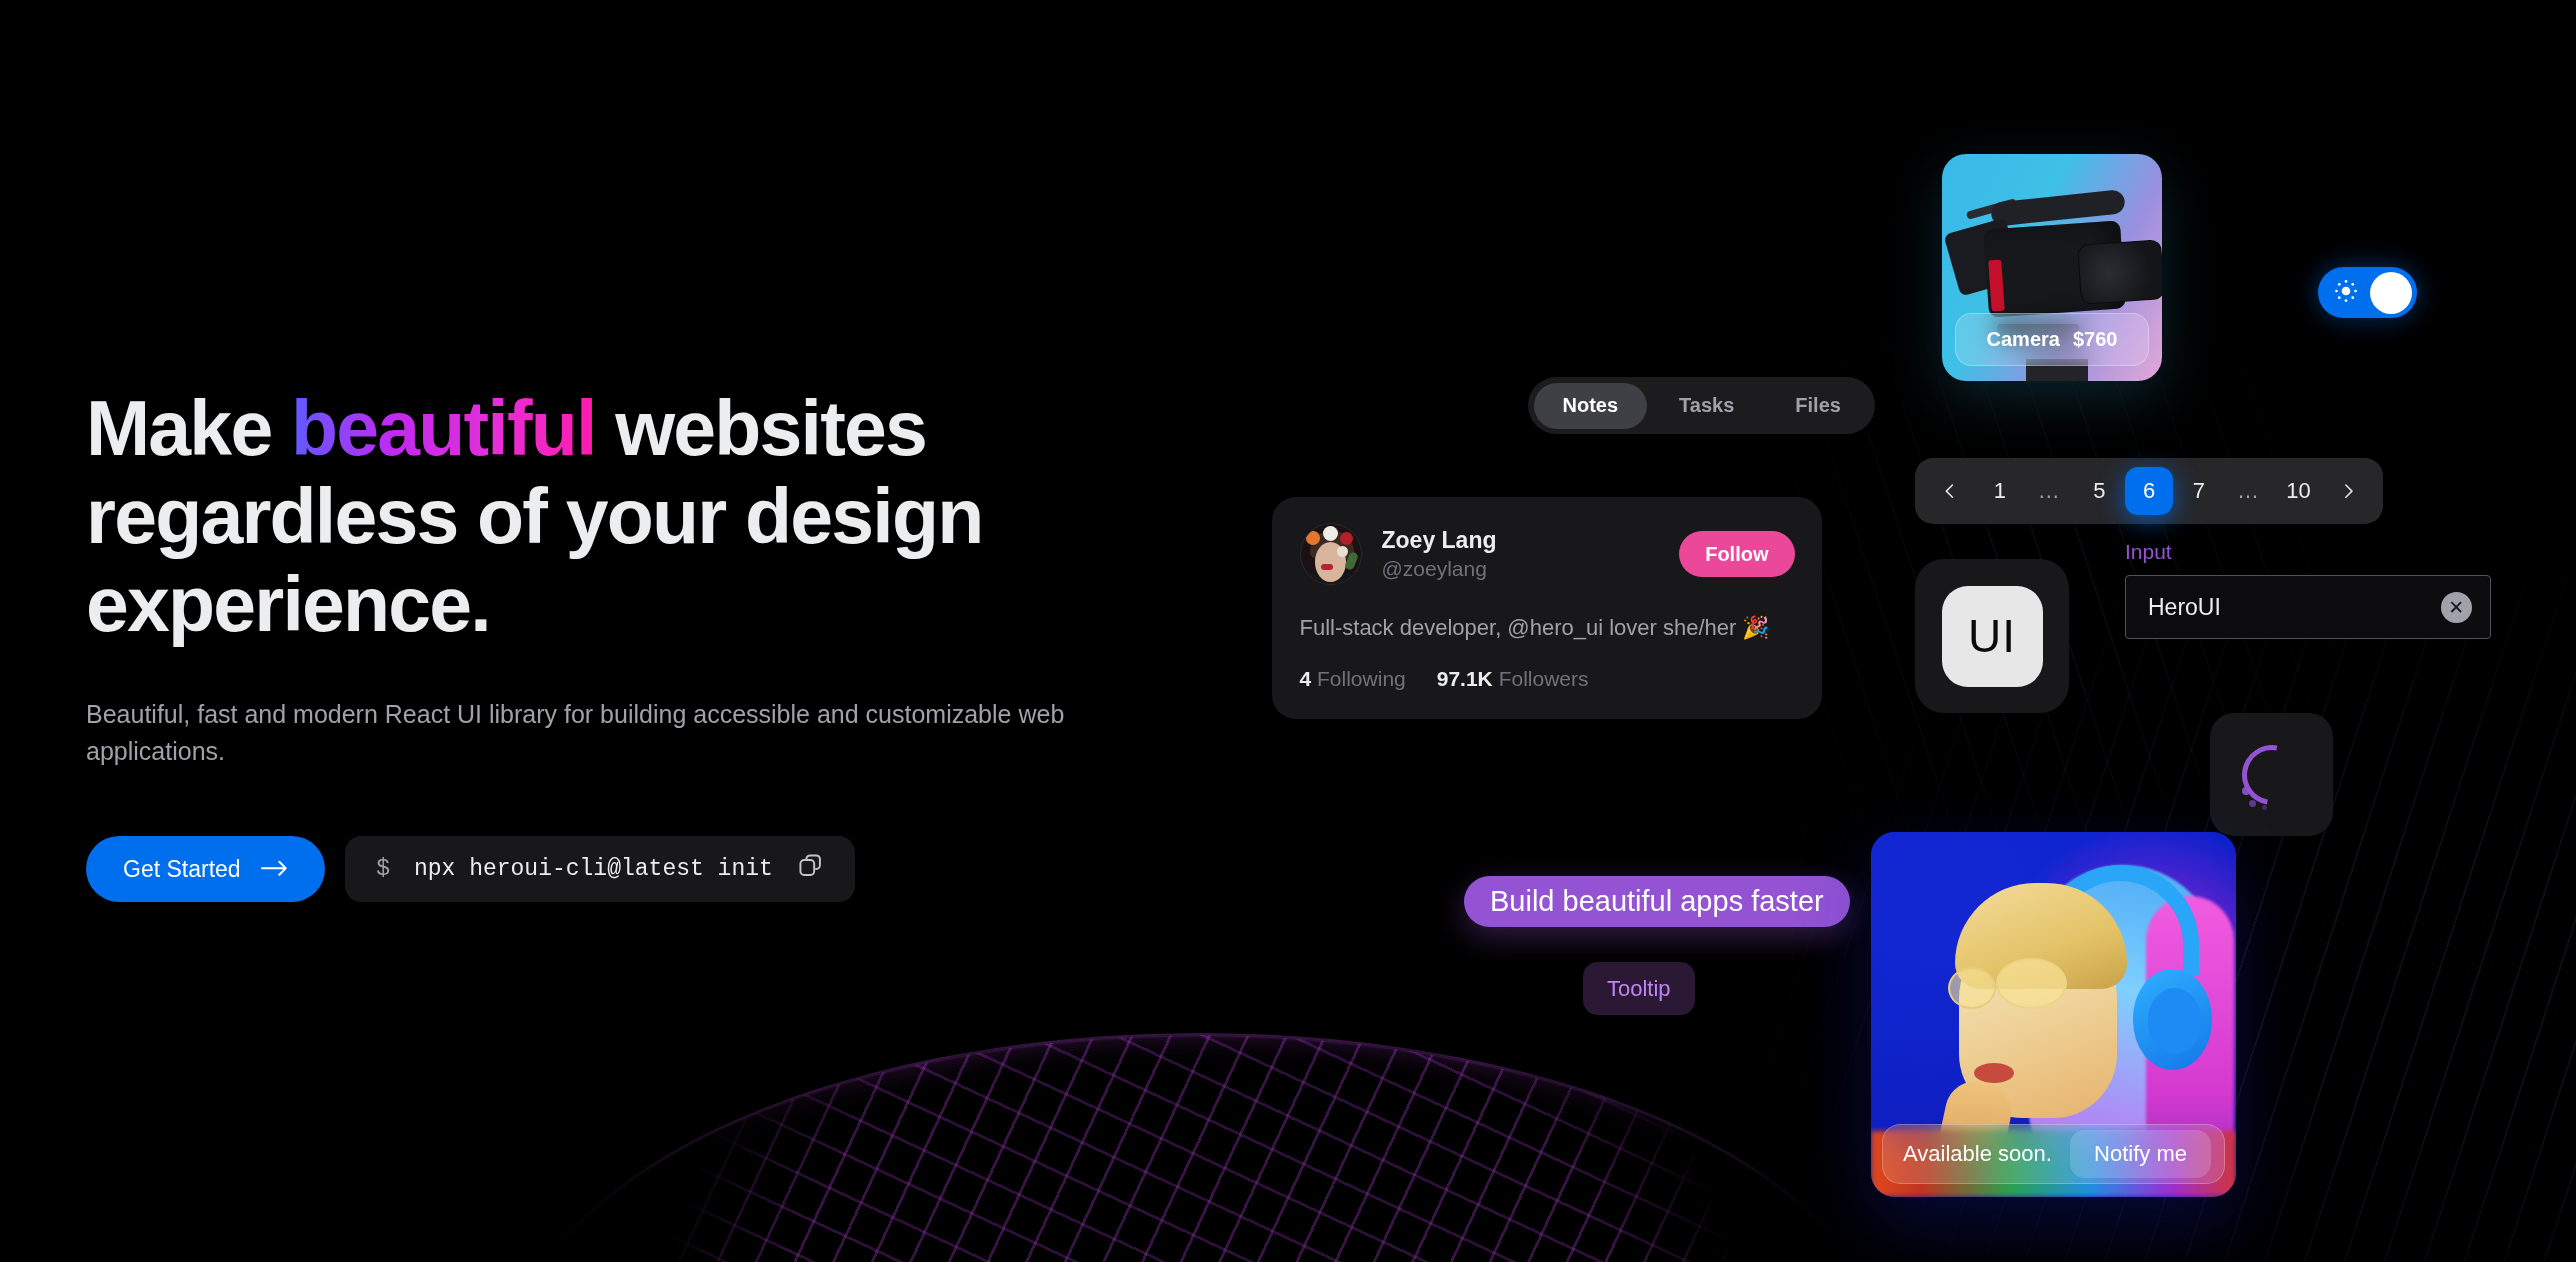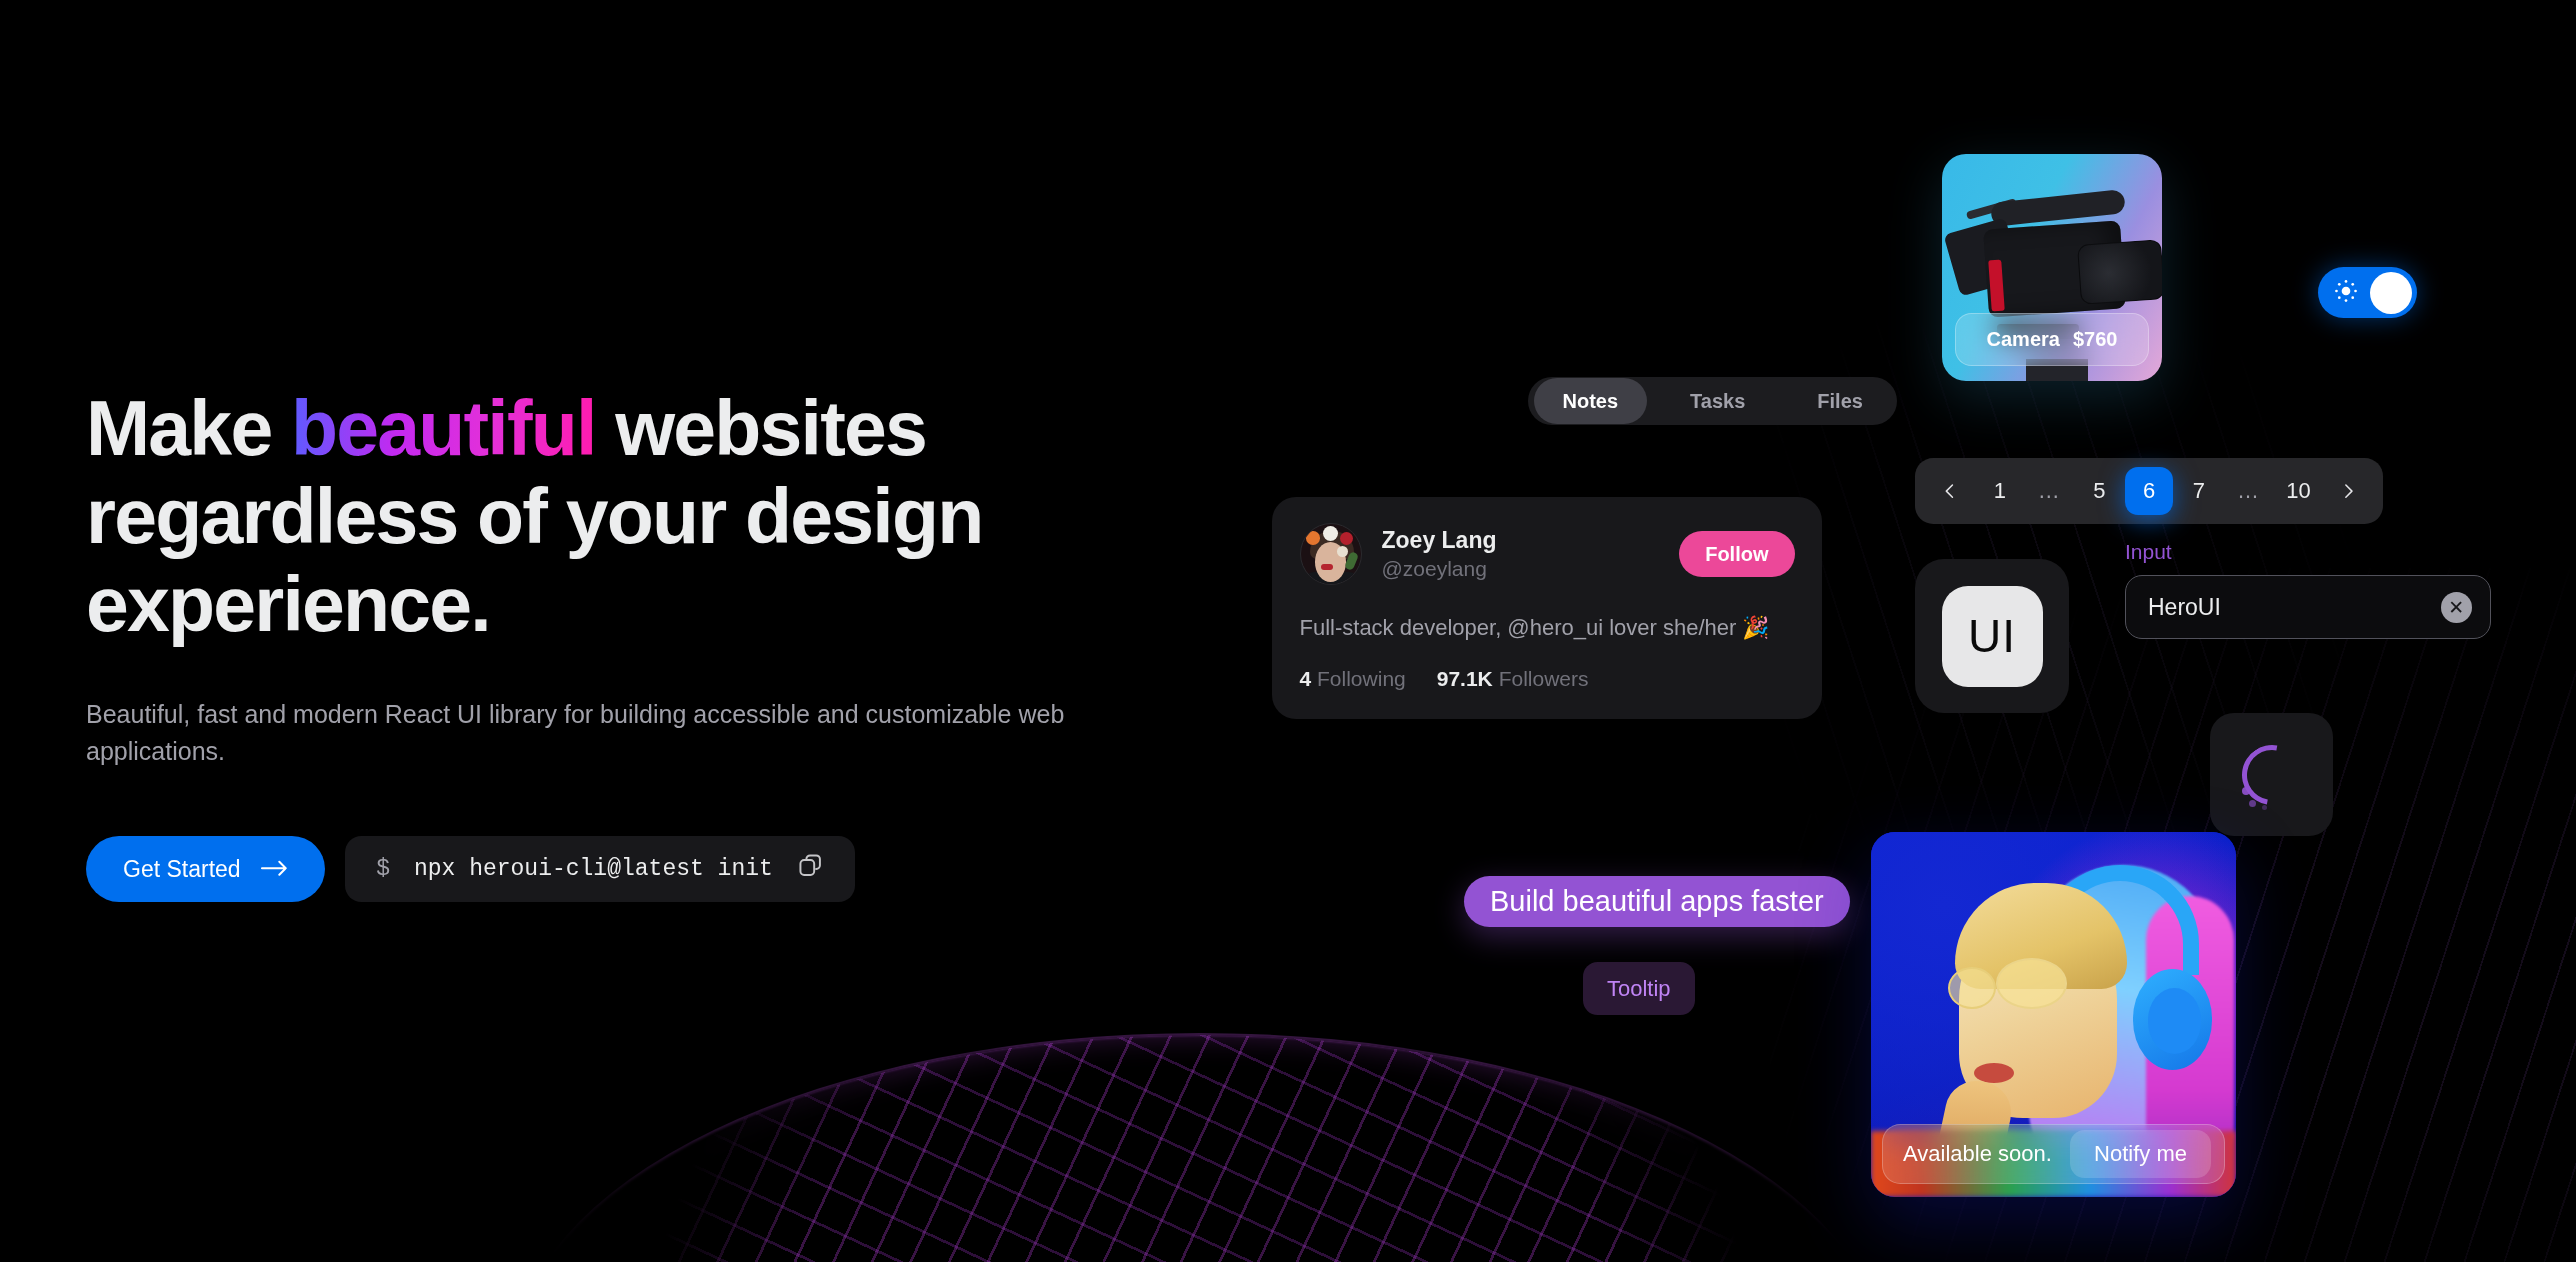--- a/index.html
+++ b/index.html
@@ -121,22 +121,22 @@
     left:2318px; top:267px; width:99px; height:51px; border-radius:915px;
     background:#006FEE; cursor:pointer;
     box-shadow:0 0 26px rgba(0,111,238,.45);
     display:flex; align-items:center;
   }
   .switch-knob { position:absolute; right:4.6px; width:42px; height:42px; border-radius:50%; background:#fff; }
   .sun-icon { position:absolute; left:14.7px; }
 
   
   .tabs {
-    left:1528px; top:377px; height:48px; border-radius:915px; background:#1C1C1F;
-    display:flex; align-items:center; padding:5.5px; gap:14px;
+    left:1528px; top:377px; height:57px; border-radius:915px; background:#1C1C1F;
+    display:flex; align-items:flex-start; padding:5.5px; gap:3px;
   }
   .tab {
     height:46px; padding:0 29px; border-radius:915px; border:none; background:transparent;
     color:#A1A1AA; font-size:20px; font-weight:600; cursor:pointer;
     font-family:"Liberation Sans", sans-serif;
     display:flex; align-items:center;
   }
   .tab.active { background:#3F3F46; color:#fff; }
 
   
@@ -193,21 +193,21 @@
   .logo-inner {
     width:101px; height:101px; border-radius:26px; background:#E7E7E8;
     display:flex; align-items:center; justify-content:center;
     color:#0A0A0A; font-size:46px; font-weight:400; letter-spacing:0.9px;
   }
 
   
   .input-wrap { left:2125px; top:540px; width:366px; }
   .input-label { font-size:21px; color:#9353D3; margin-bottom:11px; }
   .input-field {
-    height:64px; border-radius:17px; border:1.8px solid #52525B; background:#0C0C0E;
+    height:64px; border-radius:4px; border:1.8px solid #52525B; background:#0C0C0E;
     display:flex; align-items:center; padding:0 18.3px 0 22px; gap:9.2px; cursor:text;
   }
   .input-value { flex:1; font-size:23px; color:#ECEDEE; }
   .clear-btn {
     width:31px; height:31px; border-radius:50%; border:none; background:#A1A1AA;
     color:#18181B; font-size:19px; line-height:1; cursor:pointer;
     display:flex; align-items:center; justify-content:center;
     font-family:"Liberation Sans", sans-serif;
   }
 

